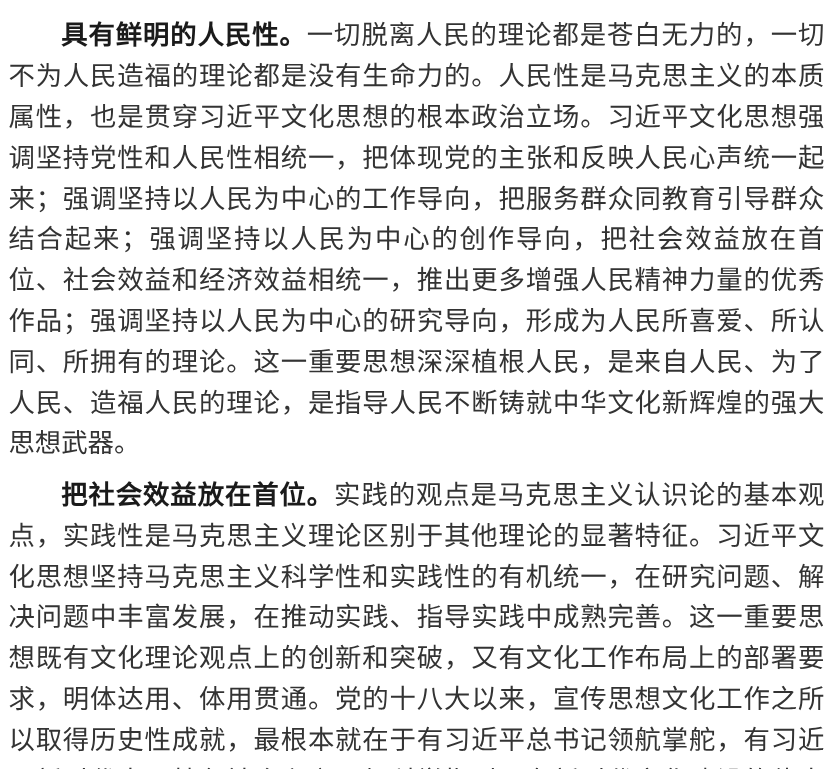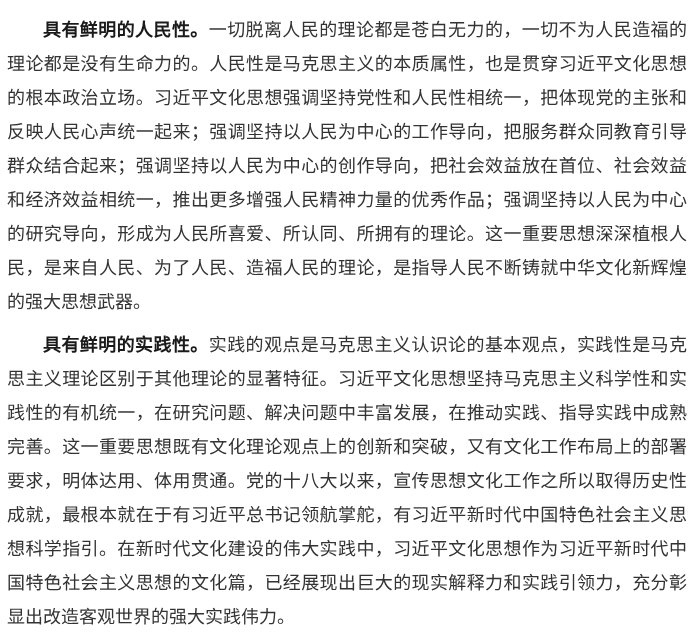--- a/index.html
+++ b/index.html
@@ -11,21 +11,21 @@
     width: 693px;
     height: 641px;
     box-sizing: border-box;
     padding: 13px 6px 20px 7px;
     overflow: hidden;
     background: var(--page-bg, #ffffff);
     font-family: "Liberation Sans", "DejaVu Sans", sans-serif;
   }
   .para {
     margin: 0;
-    font-size: 18px;
+    font-size: 22px;
     line-height: 34px;
     text-align: justify;
     text-justify: inter-ideograph;
     text-indent: 2em;
     color: var(--body-color, #333333);
     letter-spacing: 0;
   }
   .para + .para {
     margin-top: 9px;
   }
@@ -35,15 +35,15 @@
   }
 </style>
 </head>
 <body>
 
 <div class="page" style="--page-bg: #ffffff; --body-color: #333333; --lead-color: #1a1a1a;">
   <p class="para">
     <strong class="lead">具有鲜明的人民性。</strong><span>一切脱离人民的理论都是苍白无力的，一切不为人民造福的理论都是没有生命力的。人民性是马克思主义的本质属性，也是贯穿习近平文化思想的根本政治立场。习近平文化思想强调坚持党性和人民性相统一，把体现党的主张和反映人民心声统一起来；强调坚持以人民为中心的工作导向，把服务群众同教育引导群众结合起来；强调坚持以人民为中心的创作导向，把社会效益放在首位、社会效益和经济效益相统一，推出更多增强人民精神力量的优秀作品；强调坚持以人民为中心的研究导向，形成为人民所喜爱、所认同、所拥有的理论。这一重要思想深深植根人民，是来自人民、为了人民、造福人民的理论，是指导人民不断铸就中华文化新辉煌的强大思想武器。</span>
   </p>
   <p class="para">
-    <strong class="lead">具有鲜明的实践性。</strong><span>实践的观点是马克思主义认识论的基本观点，实践性是马克思主义理论区别于其他理论的显著特征。习近平文化思想坚持马克思主义科学性和实践性的有机统一，在研究问题、解决问题中丰富发展，在推动实践、指导实践中成熟完善。这一重要思想既有文化理论观点上的创新和突破，又有文化工作布局上的部署要求，明体达用、体用贯通。党的十八大以来，宣传思想文化工作之所以取得历史性成就，最根本就在于有习近平总书记领航掌舵，有习近平新时代中国特色社会主义思想科学指引。在新时代文化建设的伟大实践中，习近平文化思想作为习近平新时代中国特色社会主义思想的文化篇，已经展现出巨大的现实解释力和实践引领力，充分彰显出改造客观世界的强大实践伟力。</span>
+    <strong class="lead">把社会效益放在首位。</strong><span>实践的观点是马克思主义认识论的基本观点，实践性是马克思主义理论区别于其他理论的显著特征。习近平文化思想坚持马克思主义科学性和实践性的有机统一，在研究问题、解决问题中丰富发展，在推动实践、指导实践中成熟完善。这一重要思想既有文化理论观点上的创新和突破，又有文化工作布局上的部署要求，明体达用、体用贯通。党的十八大以来，宣传思想文化工作之所以取得历史性成就，最根本就在于有习近平总书记领航掌舵，有习近平新时代中国特色社会主义思想科学指引。在新时代文化建设的伟大实践中，习近平文化思想作为习近平新时代中国特色社会主义思想的文化篇，已经展现出巨大的现实解释力和实践引领力，充分彰显出改造客观世界的强大实践伟力。</span>
   </p>
 </div>
 
 </body></html>

